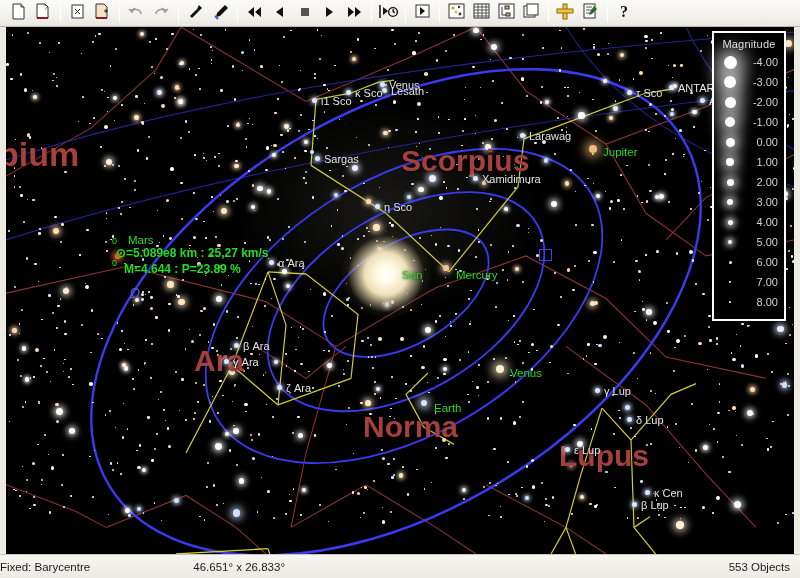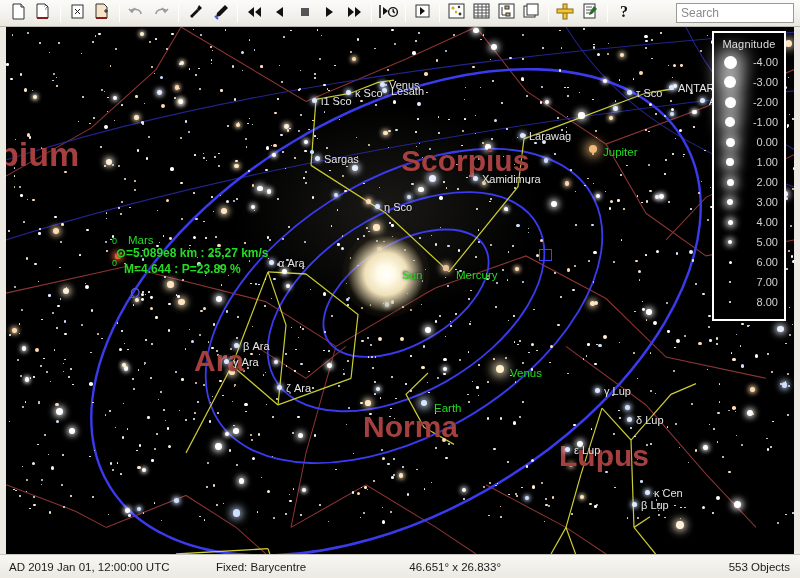--- a/index.html
+++ b/index.html
@@ -264,23 +264,20 @@
               <path d="M12 3l3 3-5 5-3 1 1-3z" fill="#2a6a2a"></path>
             </svg></span>
         </div>
         <div class="tsep"></div>
         <div class="tbtn">
           <span><svg width="15" height="17">
               <text x="3" y="14" font-size="16" font-weight="bold" fill="#111" font-family="Liberation Serif, serif">?</text>
             </svg></span>
         </div>
       </div>
-    <div class="searchbox">
-      <span>Search</span>
-    </div>
   </div>
 
   <div class="sky">
     <div class="skyinner" id="skyinner">
 
       <svg class="skysvg" viewBox="0 0 788 495" preserveAspectRatio="none">
         <defs>
           <radialGradient id="sunglow">
             <stop offset="0%" stop-color="#ffffff" stop-opacity="1"></stop>
             <stop offset="22%" stop-color="#fff7e0" stop-opacity=".95"></stop>
@@ -1663,19 +1660,18 @@
               </div>
               <div class="magval">8.00</div>
             </div>
           </div>
       </div>
 
     </div>
   </div>
 
   <div class="statusbar">
-    <div class="st-date">AD 2019 Jan 01, 12:00:00 UTC</div>
     <div class="st-fixed">Fixed: Barycentre</div>
     <div class="st-fov">46.651° x 26.833°</div>
     <div class="st-obj">553 Objects</div>
   </div>
 
 </div>
 
 </body></html>

